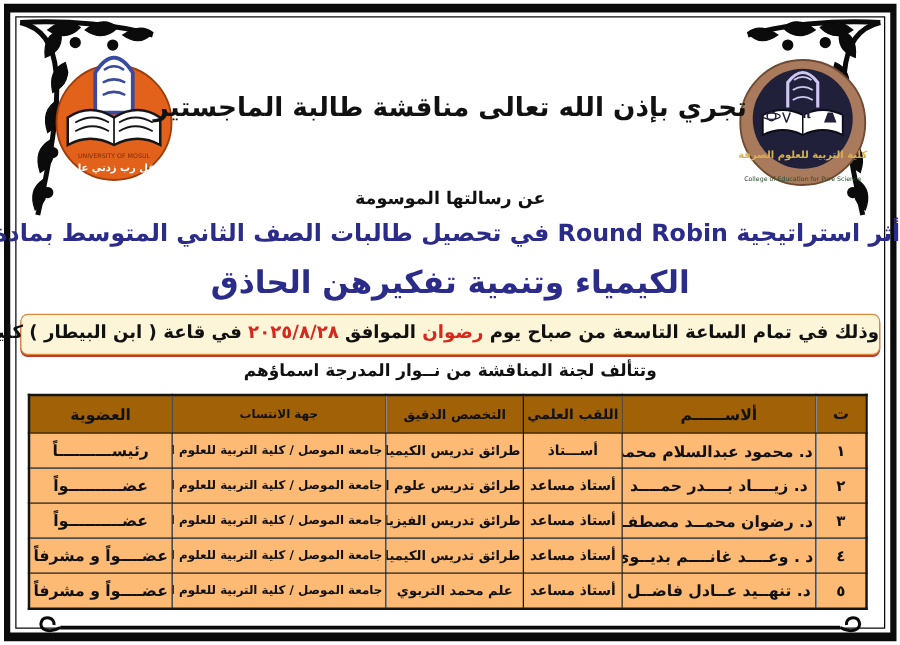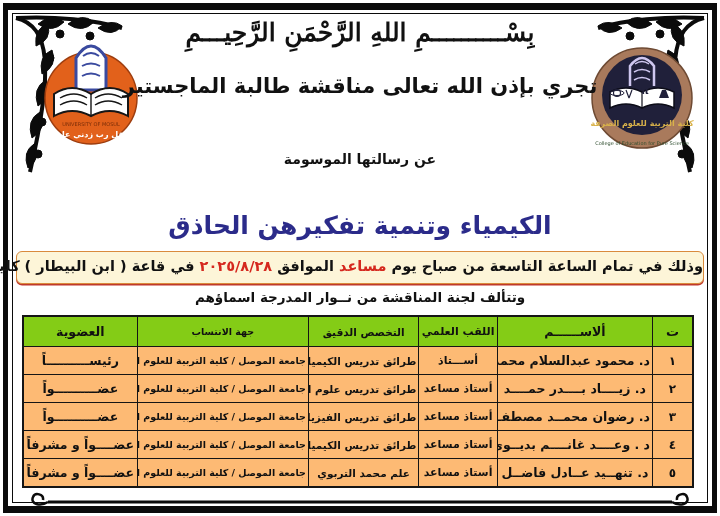--- a/index.html
+++ b/index.html
@@ -23,21 +23,21 @@
   .thesis-intro{top:151px;font-size:14px;}
   .title1{top:176px;font-size:19px;color:#2b2b8a;}
   .title2{top:211px;font-size:25px;color:#2b2b8a;}
   .schedule{position:absolute;top:251px;left:16px;right:16px;height:31px;line-height:29px;text-align:center;white-space:nowrap;font-weight:bold;font-size:14.5px;color:#111;background:#fdf5d8;border:1.5px solid #d98a3c;border-radius:6px;box-shadow:0 1.5px 0 #c0392b;}
   .schedule .red{color:#d5281e;}
   .committee-intro{top:289px;font-size:13.5px;}
   
   .tbl-wrap{position:absolute;top:315px;left:22px;right:26px;}
   table.tbl{width:100%;border-collapse:collapse;table-layout:fixed;border:2.5px solid #151515;}
   .tbl th,.tbl td{border:1.5px solid #151515;text-align:center;vertical-align:middle;font-weight:bold;color:#111;padding:1px 2px;overflow:hidden;white-space:nowrap;}
-  .tbl th{background:#84cc16;height:27px;font-size:13px;}
+  .tbl th{background:#a16207;height:27px;font-size:13px;}
   .tbl td{height:25px;font-size:12px;background:#fdba74;}
   .tbl .c0{width:5.5%;}
   .tbl .c1{width:23.5%;font-size:12.5px;}
   .tbl .c2{width:11.5%;font-size:11px;}
   .tbl .c3{width:16.5%;font-size:10.5px;}
   .tbl .c4{width:26%;font-size:9.5px;}
   .tbl .c5{width:17%;font-size:12.5px;}
   
   .press{position:absolute;top:479px;left:30px;width:230px;text-align:center;font-weight:bold;font-size:10.5px;color:#111;white-space:nowrap;}
   .flourish-line{position:absolute;top:492px;left:22px;right:22px;height:18px;}
@@ -110,27 +110,27 @@
     <path d="M56,50 L56,66" stroke="#0c0c18" stroke-width="1.2"></path>
     <text x="63" y="52" font-size="10" font-weight="bold" fill="#20203a">π</text>
     <path d="M76,48 l4,0 l3,8 l-10,0 z" fill="#20203a"></path>
     <circle cx="31" cy="51" r="3.5" fill="none" stroke="#20203a" stroke-width="1.2"></circle>
     <ellipse cx="31" cy="51" rx="7" ry="2.5" fill="none" stroke="#20203a" stroke-width="1"></ellipse>
     <path d="M40,48 l3,8 M46,48 l-3,8" stroke="#20203a" stroke-width="1.2"></path>
     <text x="56" y="84" font-size="8" font-weight="bold" fill="#d9b24a" text-anchor="middle">كلية التربية للعلوم الصرفة</text>
     <text x="56" y="103" font-size="5" fill="#2e4d2e" text-anchor="middle">College of Education for Pure Science</text>
   </svg>
 
-  <div class="line bismillah">بِسْــــــــــمِ اللهِ الرَّحْمَنِ الرَّحِيـــمِ</div>
   <div class="line announce">تجري بإذن الله تعالى مناقشة طالبة الماجستير</div>
   <div class="line thesis-intro">عن رسالتها الموسومة</div>
+  <div class="line title1">أثر استراتيجية Round Robin في تحصيل طالبات الصف الثاني المتوسط بمادة</div>
   <div class="line title2">الكيمياء وتنمية تفكيرهن الحاذق</div>
 
   <div class="schedule">
-    <span>وذلك في تمام الساعة التاسعة من صباح يوم </span><span class="red">مساعد</span><span> الموافق </span><span class="red">٢٠٢٥/٨/٢٨</span><span> في قاعة ( ابن البيطار ) كلية الصيدلة</span>
+    <span>وذلك في تمام الساعة التاسعة من صباح يوم </span><span class="red">رضوان</span><span> الموافق </span><span class="red">٢٠٢٥/٨/٢٨</span><span> في قاعة ( ابن البيطار ) كلية الصيدلة</span>
   </div>
 
   <div class="line committee-intro">وتتألف لجنة المناقشة من نــوار المدرجة اسماؤهم</div>
 
   <div class="tbl-wrap">
     <table class="tbl">
       <thead>
         <tr>
           <th class="c0">ت</th>
           <th class="c1">ألاســــــم</th>

